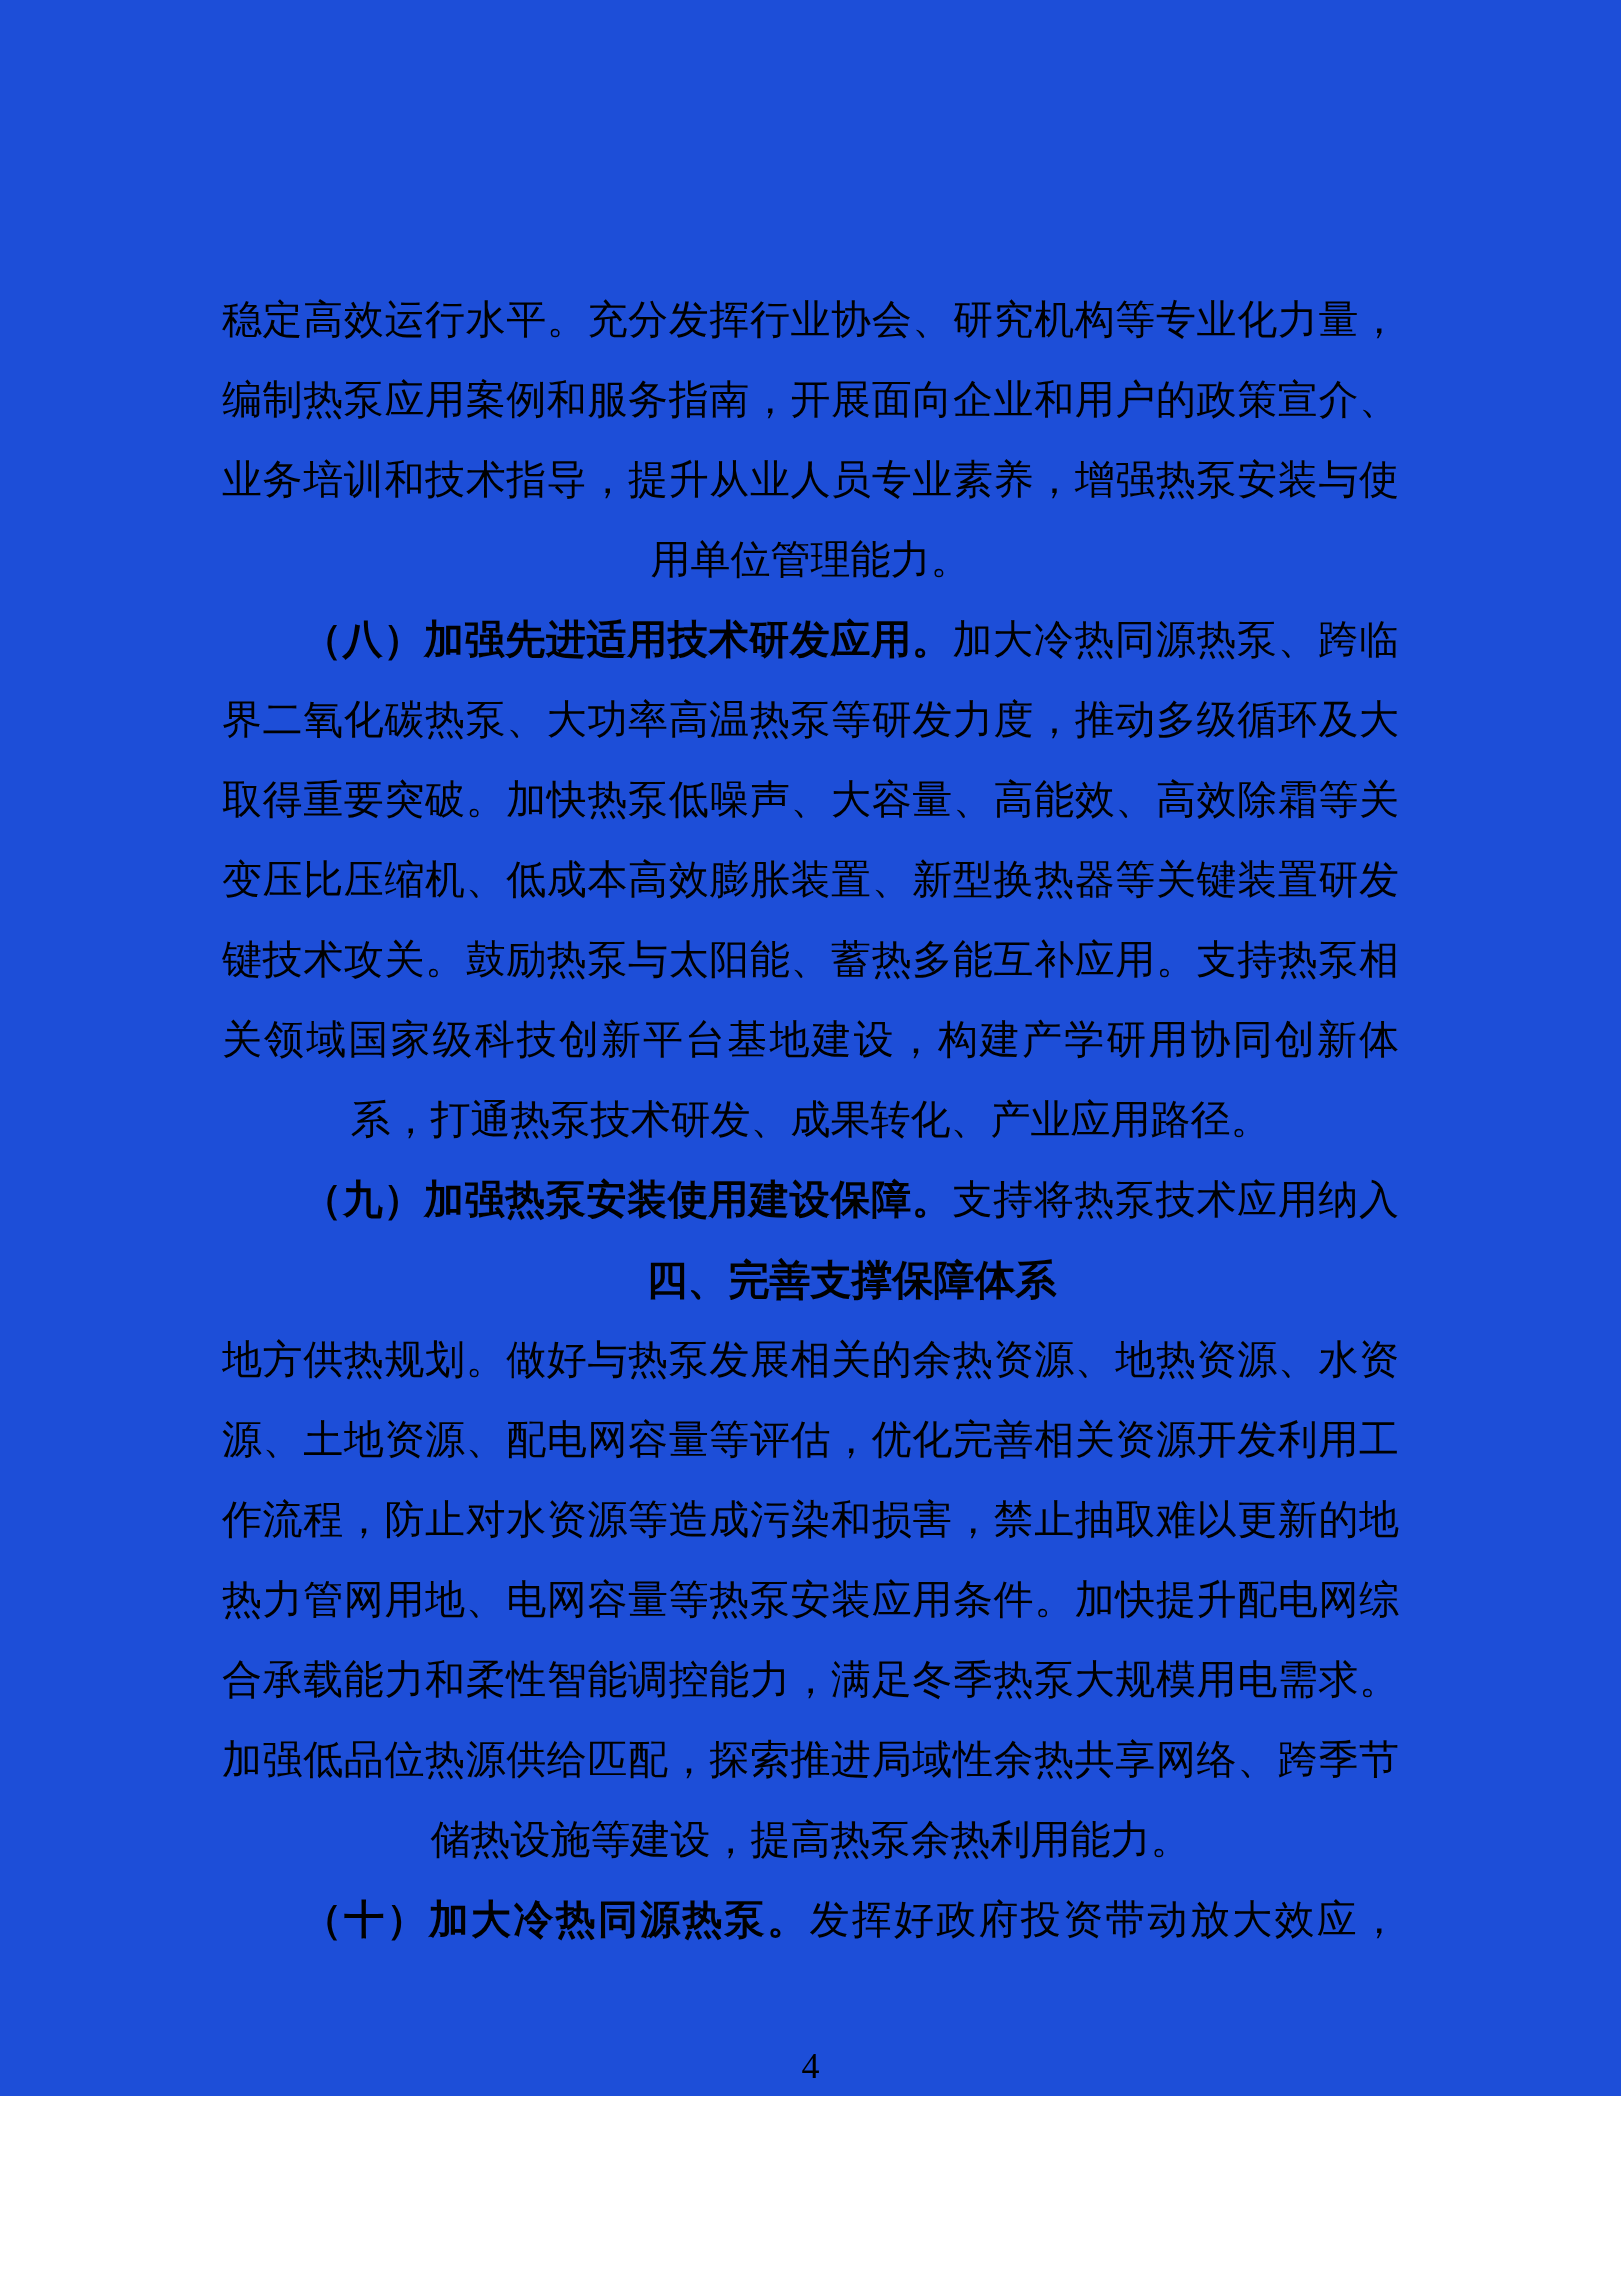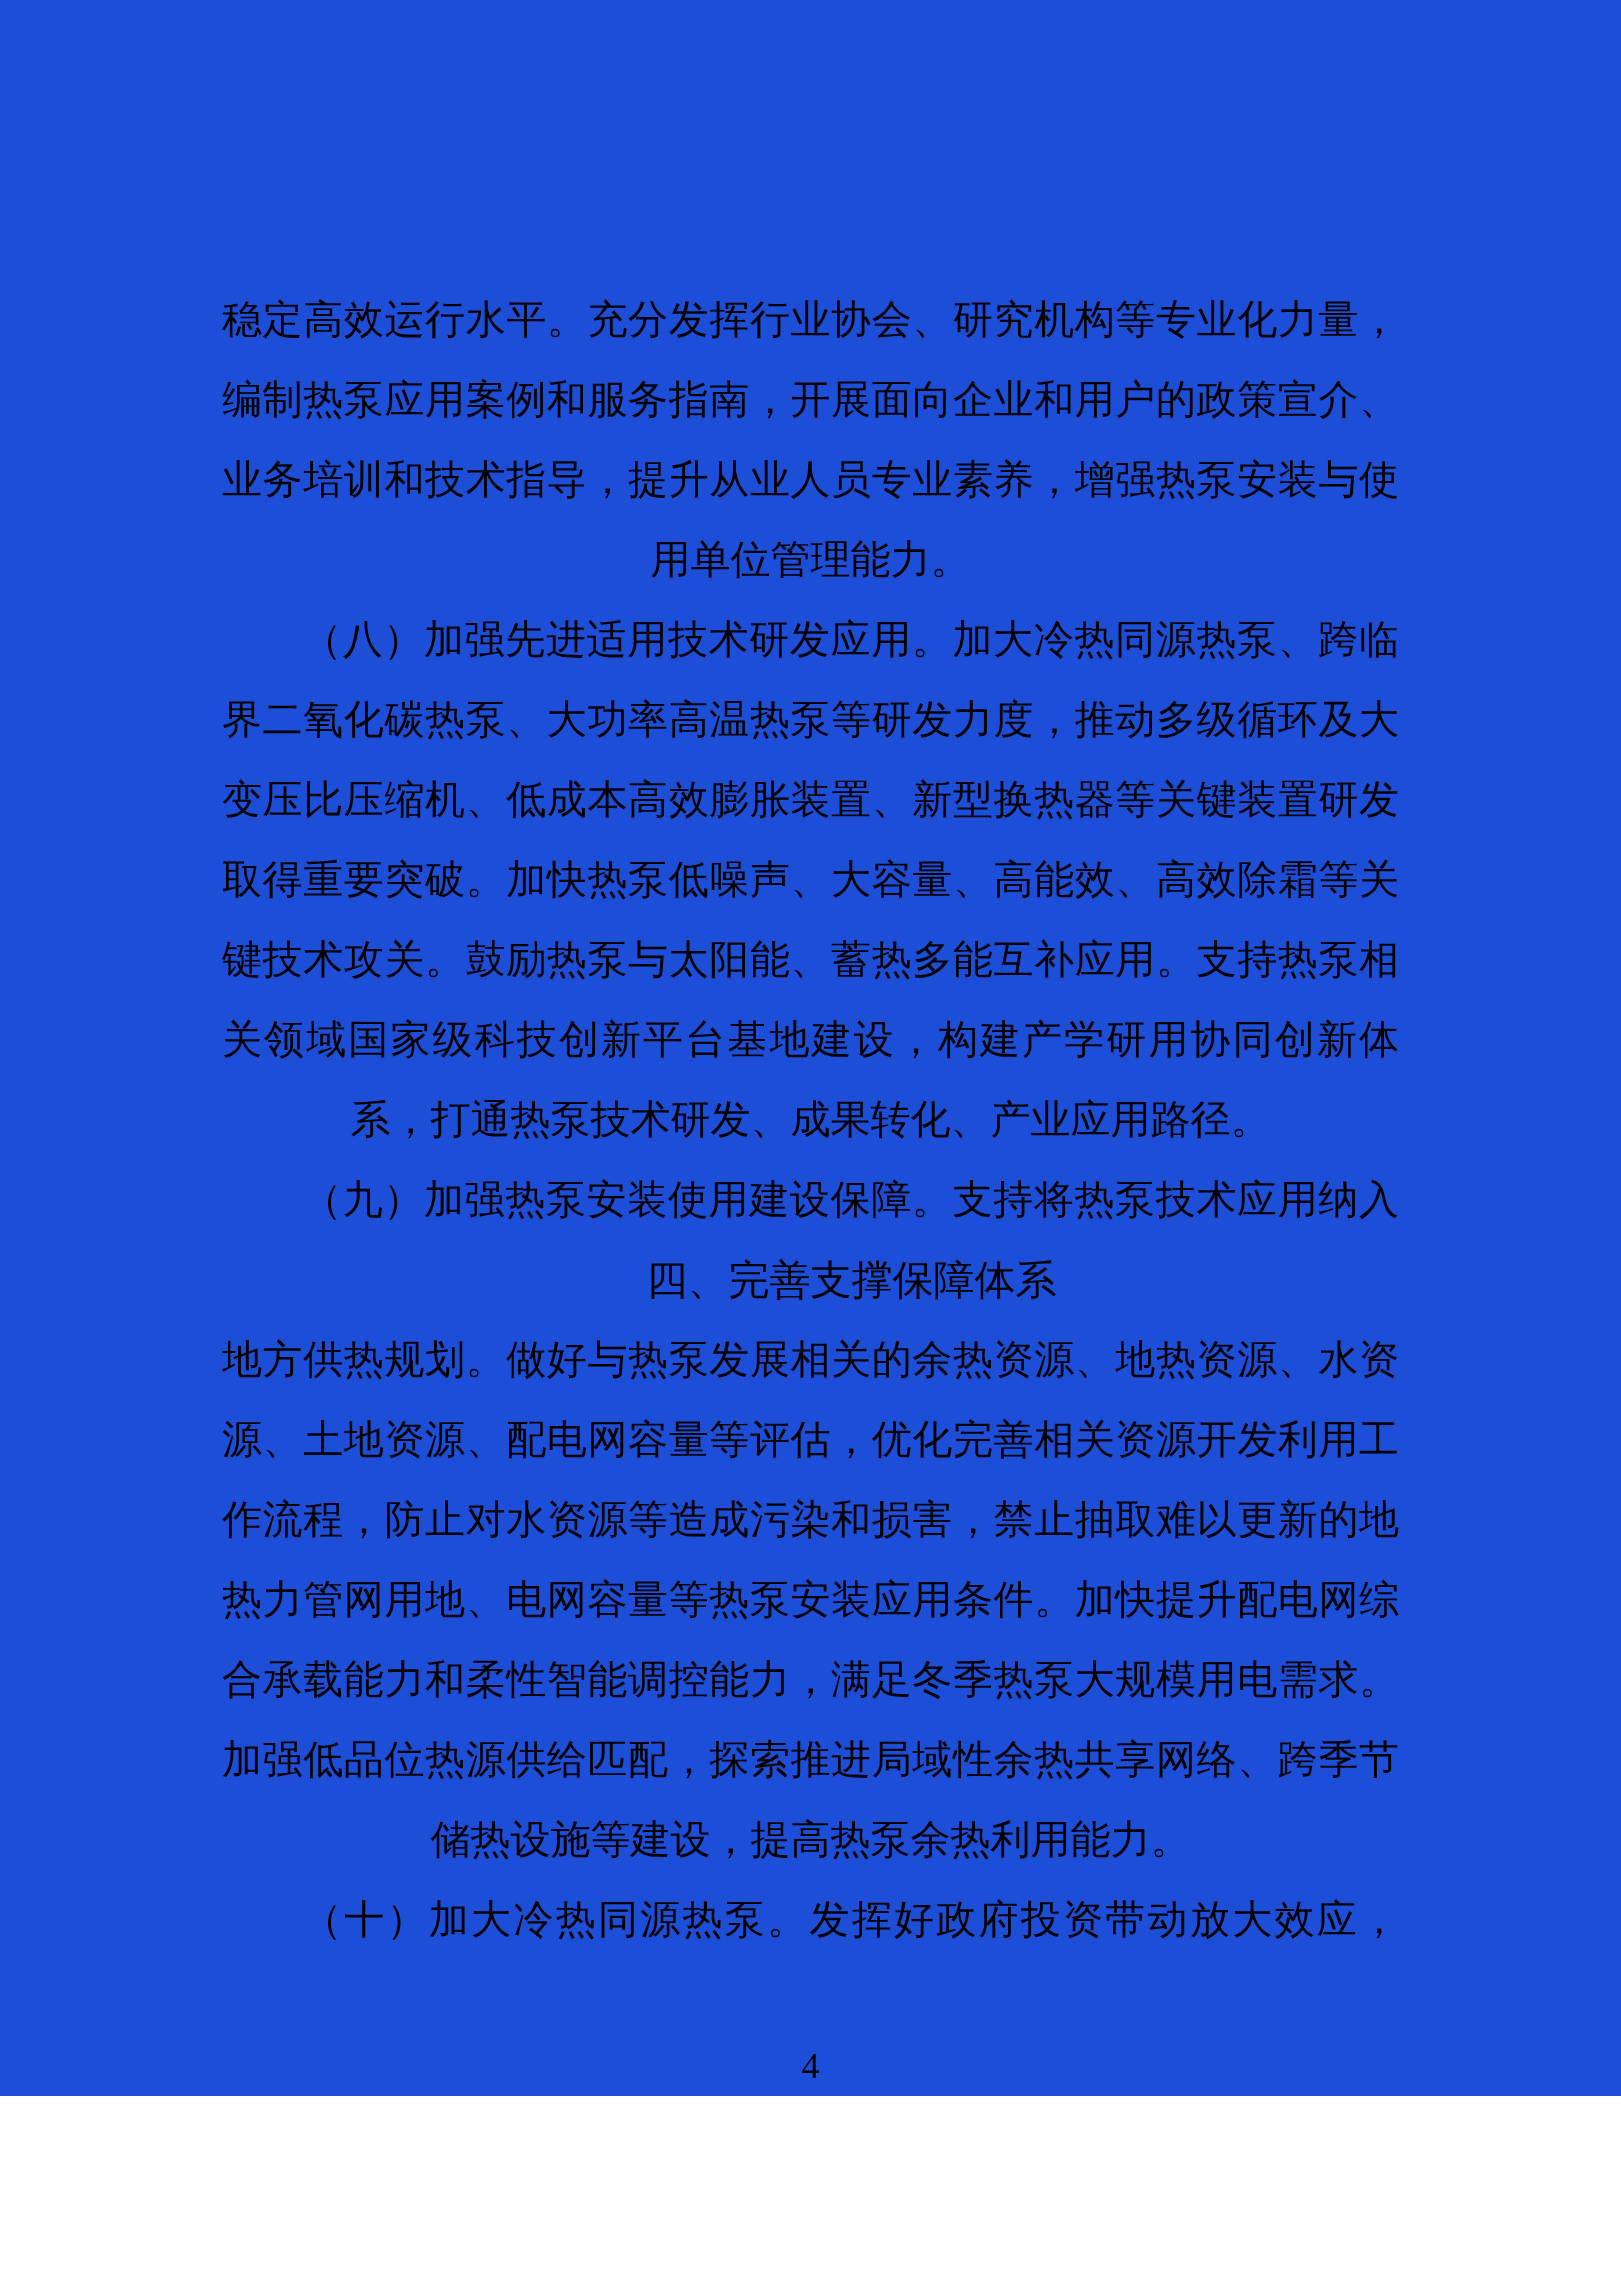--- a/index.html
+++ b/index.html
@@ -34,21 +34,21 @@
   .line.j {
     white-space: normal;
     text-align: justify;
     text-align-last: justify;
     text-justify: inter-character;
   }
   .line.ind {
     text-indent: 2em;
   }
   .line .b {
-    font-weight: normal;
+    font-weight: bold;
   }
   .line.h2 {
     font-family: "Liberation Sans", "DejaVu Sans", sans-serif;
     font-weight: bold;
     font-size: 41px;
   }
   .page-number {
     position: absolute;
     top: 2045px;
     left: 0;
@@ -64,22 +64,22 @@
 <body>
 
 <div class="page">
   <div class="doc-body">
       <div class="line j"><span>稳定高效运行水平。充分发挥行业协会、研究机构等专业化力量，</span></div>
       <div class="line j"><span>编制热泵应用案例和服务指南，开展面向企业和用户的政策宣介、</span></div>
       <div class="line j"><span>业务培训和技术指导，提升从业人员专业素养，增强热泵安装与使</span></div>
       <div class="line"><span>用单位管理能力。</span></div>
       <div class="line j ind"><span class="b">（八）加强先进适用技术研发应用。</span><span>加大冷热同源热泵、跨临</span></div>
       <div class="line j"><span>界二氧化碳热泵、大功率高温热泵等研发力度，推动多级循环及大</span></div>
+      <div class="line j"><span>取得重要突破。加快热泵低噪声、大容量、高能效、高效除霜等关</span></div>
       <div class="line j"><span>变压比压缩机、低成本高效膨胀装置、新型换热器等关键装置研发</span></div>
-      <div class="line j"><span>取得重要突破。加快热泵低噪声、大容量、高能效、高效除霜等关</span></div>
       <div class="line j"><span>键技术攻关。鼓励热泵与太阳能、蓄热多能互补应用。支持热泵相</span></div>
       <div class="line j"><span>关领域国家级科技创新平台基地建设，构建产学研用协同创新体</span></div>
       <div class="line"><span>系，打通热泵技术研发、成果转化、产业应用路径。</span></div>
       <div class="line j ind"><span class="b">（九）加强热泵安装使用建设保障。</span><span>支持将热泵技术应用纳入</span></div>
       <div class="line ind h2"><span class="b">四、完善支撑保障体系</span></div>
       <div class="line j"><span>地方供热规划。做好与热泵发展相关的余热资源、地热资源、水资</span></div>
       <div class="line j"><span>源、土地资源、配电网容量等评估，优化完善相关资源开发利用工</span></div>
       <div class="line j"><span>作流程，防止对水资源等造成污染和损害，禁止抽取难以更新的地</span></div>
       <div class="line j"><span>热力管网用地、电网容量等热泵安装应用条件。加快提升配电网综</span></div>
       <div class="line j"><span>合承载能力和柔性智能调控能力，满足冬季热泵大规模用电需求。</span></div>

